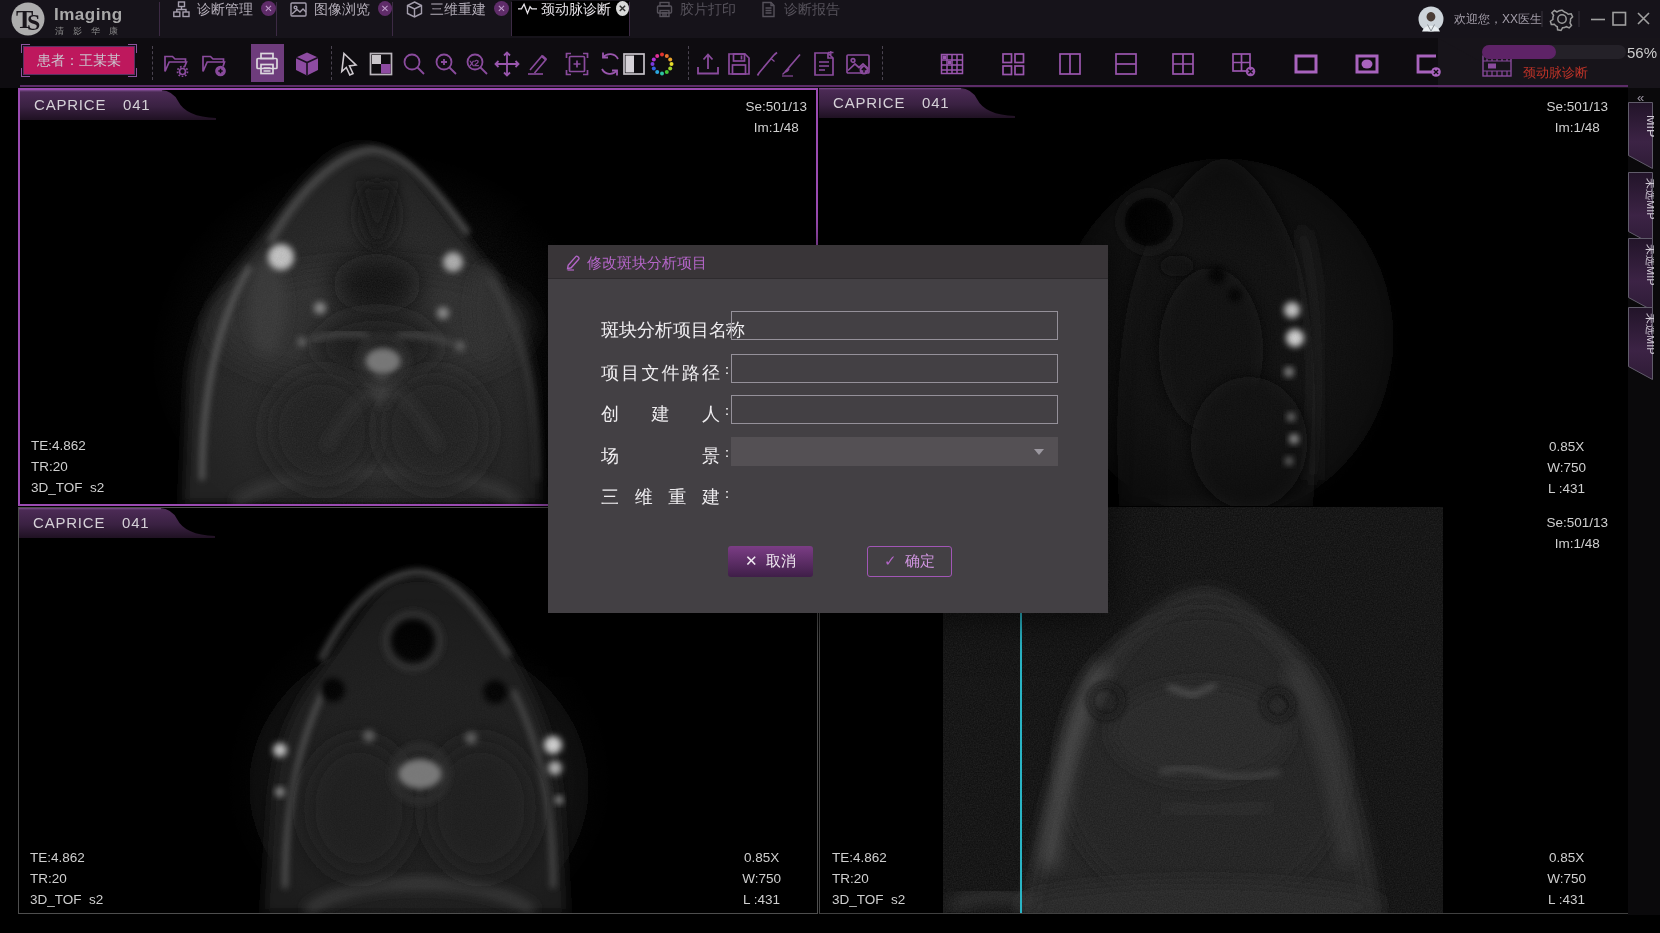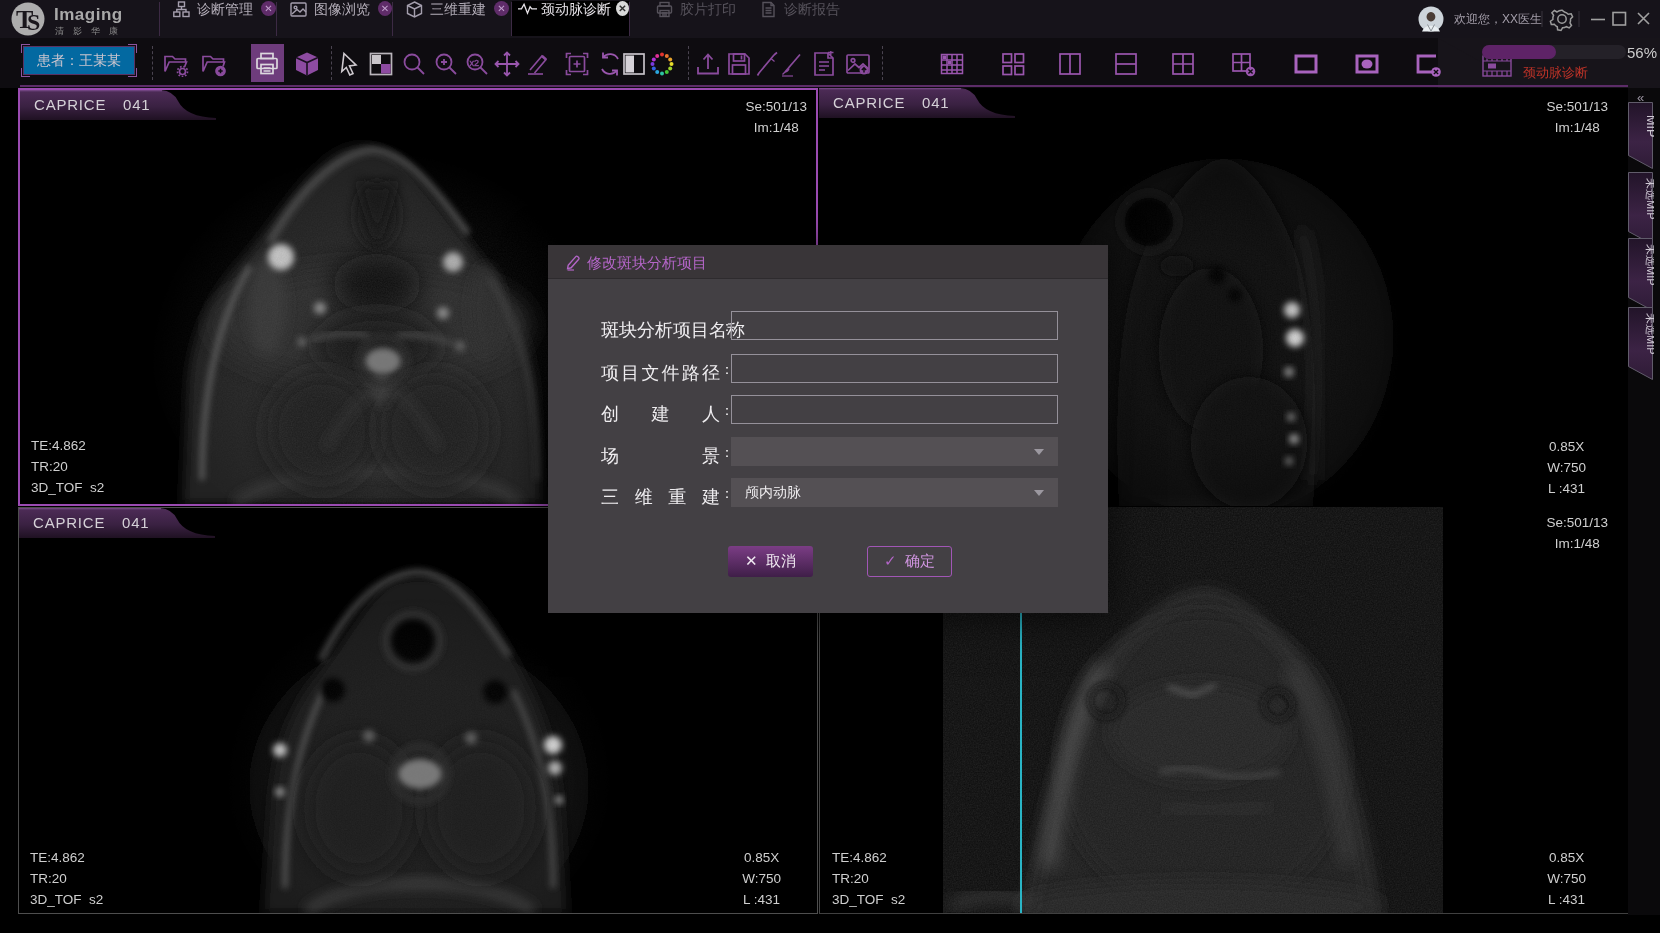--- a/index.html
+++ b/index.html
@@ -18,21 +18,21 @@
 .closec { display:inline-block; width:15px; height:15px; border-radius:50%; background:#5f2c69; color:#c2a0ce; font-size:10px; line-height:15px; text-align:center; margin-left:8px; }
 .closec.lt { background:#d9d9d9; color:#2e2e2e; font-weight:bold; }
 .ticon { margin-right:7px; display:inline-flex; }
 #winctl { position:absolute; right:0; top:0; height:38px; }
 
 
 #toolbar { position:absolute; left:0; top:38px; width:1660px; height:50px; background:#0e0c10; }
 #progzone { position:absolute; top:0; right:0; width:222px; height:50px; background:#17141a; }
 #progdiag { position:absolute; top:0; right:132px; width:0; height:0;
   border-bottom:50px solid transparent; border-right:90px solid #17141a; }
-#patientbox { position:absolute; left:23px; top:8px; width:112px; height:29px; background:#0369a1; border:1px solid #5a3263; color:#cac4ce; font-size:14px; text-align:center; line-height:27px; }
+#patientbox { position:absolute; left:23px; top:8px; width:112px; height:29px; background:#be185d; border:1px solid #5a3263; color:#cac4ce; font-size:14px; text-align:center; line-height:27px; }
 .brk { position:absolute; width:9px; height:9px; border:0 solid #8d55a0; }
 .brk.tl { left:-3px; top:-3px; border-left-width:1.5px; border-top-width:1.5px; }
 .brk.tr { right:-3px; top:-3px; border-right-width:1.5px; border-top-width:1.5px; }
 .brk.bl { left:-3px; bottom:-3px; border-left-width:1.5px; border-bottom-width:1.5px; }
 .brk.br { right:-3px; bottom:-3px; border-right-width:1.5px; border-bottom-width:1.5px; }
 .vdash { position:absolute; top:8px; width:0; height:34px; border-left:1px dashed #4a4450; }
 .ti { position:absolute; top:13px; width:26px; height:26px; }
 #accentline { position:absolute; left:20px; top:85px; width:1608px; height:2px; background:#5c2c68; z-index:5; }
 
 
@@ -662,19 +662,18 @@
   <div class="drow" style="top:192px">
     <div class="dlbl">场景</div>
         <div class="dcolon">：</div>
     <div class="ddrop">
           <div class="dtri"></div>
         </div>
   </div>
   <div class="drow" style="top:233px">
     <div class="dlbl">三维重建</div>
         <div class="dcolon">：</div>
-    <div class="ddrop">颅内动脉<div class="dtri"></div></div>
   </div>
   <div class="dbtn" id="btncancel">✕&nbsp; 取消</div>
   <div class="dbtn" id="btnok"><span style="color:#b365c7">✓</span>&nbsp; 确定</div>
 </div>
 
 </div>
 
 </body></html>

